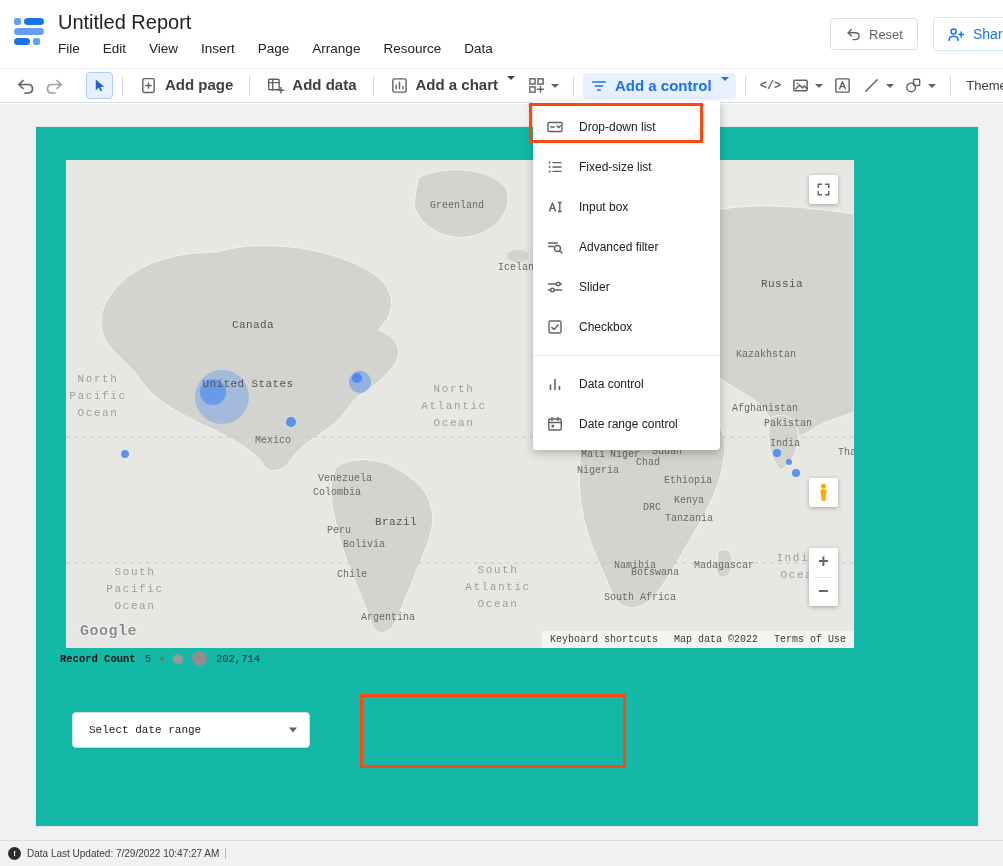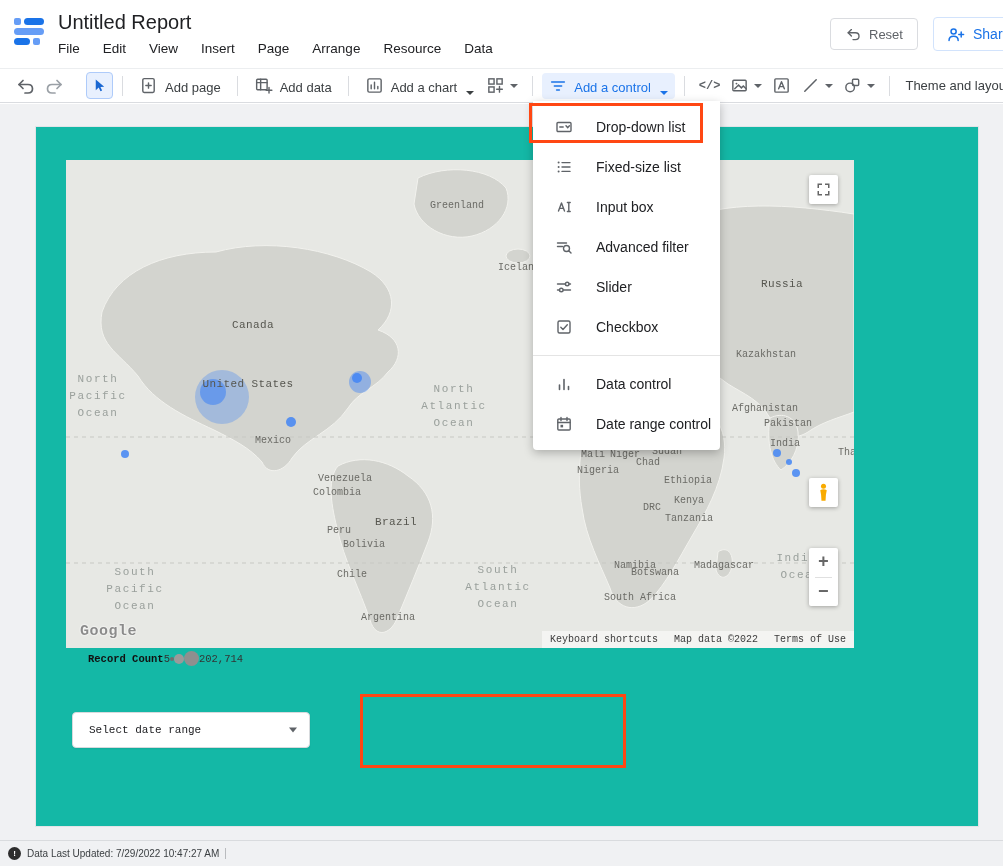--- a/index.html
+++ b/index.html
@@ -23,21 +23,21 @@
   .menubar span { font-size:13.5px; color:#202124; margin-right:23px; cursor:default; }
   .reset-btn { position:absolute; left:830px; top:18px; height:32px; padding:0 14px; border:1px solid #dadce0;
     border-radius:4px; display:flex; align-items:center; gap:8px; color:#5f6368; font-size:13px; background:#fff; }
   .share-btn { position:absolute; left:933px; top:17px; height:34px; width:120px; padding:0 12px; border:1px solid #d2e3fc;
     border-radius:4px; display:flex; align-items:center; gap:8px; color:#1a73e8; font-size:14px; background:#fff; overflow:hidden; }
 
   
   .toolbar { position:absolute; left:0; top:68px; right:0; height:35px; background:#fff;
     border-top:1px solid #eceef0; border-bottom:1px solid #dadce0; display:flex; align-items:center; padding:0 10px; z-index:10; }
   .tb-div { width:1px; height:20px; background:#dadce0; margin:0 9px; flex:none; }
-  .tb-btn { display:flex; align-items:flex-end; gap:7px; padding:4px 7px; border-radius:4px; color:#3c4043; font-size:13px; flex:none; cursor:default; }
+  .tb-btn { display:flex; align-items:flex-start; gap:7px; padding:4px 7px; border-radius:4px; color:#3c4043; font-size:15px; flex:none; cursor:default;font-weight:bold; }
   .tb-iconbtn { display:flex; align-items:center; gap:3px; padding:4px 5px; border-radius:4px; color:#5f6368; flex:none; }
   .select-tool { width:27px; height:27px; margin-left:16px; background:#e8f0fe; border:1px solid #aecbfa; border-radius:4px;
     display:flex; align-items:center; justify-content:center; flex:none; }
   .active-ctl { background:#e8f0fe; color:#1a73e8; }
   .caret { width:0; height:0; border-left:4px solid transparent; border-right:4px solid transparent;
     border-top:4.5px solid currentColor; display:inline-block; margin-left:2px; }
   .embed-txt { font-family:"Liberation Mono","DejaVu Sans Mono",monospace; font-size:12px; font-weight:bold; color:#5f6368; }
   .theme-btn { font-size:13px; color:#3c4043; flex:none; padding:4px 6px; }
 
   
@@ -58,41 +58,41 @@
   .zoom-box { right:16px; top:388px; width:29px; height:58px; flex-direction:column; }
   .zoom-box .zbtn { width:100%; height:29px; display:flex; align-items:center; justify-content:center;
     font-size:18px; color:#666; font-weight:bold; }
   .zoom-box .zdiv { width:17px; height:1px; background:#e0e0e0; }
   .gmap-logo { position:absolute; left:14px; bottom:8px; font-size:15px; font-weight:bold; color:#8b8b8b;
     text-shadow:0 0 2px #fff, 0 0 2px #fff; letter-spacing:.5px; }
   .attribution { position:absolute; right:0; bottom:0; display:flex; font-size:10px; color:#3b3b3b; }
   .attribution span { background:rgba(246,246,244,.85); padding:3px 8px; }
 
   
-  .legend { position:absolute; left:52px; top:524px; display:flex; align-items:center; }
+  .legend { position:absolute; left:24px; top:524px; display:flex; align-items:center; gap:9px; }
   .legend .lt { font-size:10.5px; font-weight:bold; color:#111; }
   .legend .lv { font-size:10.5px; color:#333; }
   .dot-s { width:4px; height:4px; border-radius:50%; background:#6f6f6f; }
   .dot-m { width:10px; height:10px; border-radius:50%; background:#9a9a9a; }
   .dot-l { width:15px; height:15px; border-radius:50%; background:#8f8f8f; }
 
   
   .ctl-box { position:absolute; height:36px; background:#fff; display:flex; align-items:center; }
   .date-ctl { left:36px; top:585px; width:238px; border:1px solid #d7dadd; border-radius:4px; box-shadow:0 1px 2px rgba(0,0,0,.07); }
   .date-ctl .txt { font-size:11px; color:#202124; padding-left:16px; }
   .vehicle-ctl { left:301px; top:585px; width:240px; border:1px solid #b4bac1; }
   .vehicle-ctl .txt { font-size:10.5px; font-weight:bold; color:#3c4043; padding-left:16px; }
   .ctl-caret { position:absolute; right:12px; top:50%; transform:translateY(-50%); width:0; height:0;
     border-left:4px solid transparent; border-right:4px solid transparent; border-top:5px solid #5f6368; }
   .handle { position:absolute; width:7px; height:7px; background:#1a73e8; }
 
   
   .ctl-menu { position:absolute; left:533px; top:101px; width:187px; background:#fff; z-index:50;
     border-radius:0 0 4px 4px; box-shadow:0 3px 10px rgba(0,0,0,.25); padding:6px 0; }
-  .menu-item { height:40px; display:flex; align-items:center; gap:23px; padding-left:22px; font-size:14px; color:#202124; cursor:default; }
+  .menu-item { height:40px; display:flex; align-items:center; gap:15px; padding-left:13px; font-size:12px; color:#202124; cursor:default; }
   .menu-item svg { flex:none; }
   .menu-div { height:1px; background:#e4e4e4; margin:8px 0; }
 
   
   .annot { position:absolute; border:3px solid #ff4713; z-index:70; pointer-events:none; }
   .annot1 { left:529px; top:103px; width:174px; height:40px; }
   .annot2 { left:324px; top:567px; width:266px; height:74px; }
 
   
   .footer { position:absolute; left:0; right:0; bottom:0; height:26px; background:#f0f1f3;

